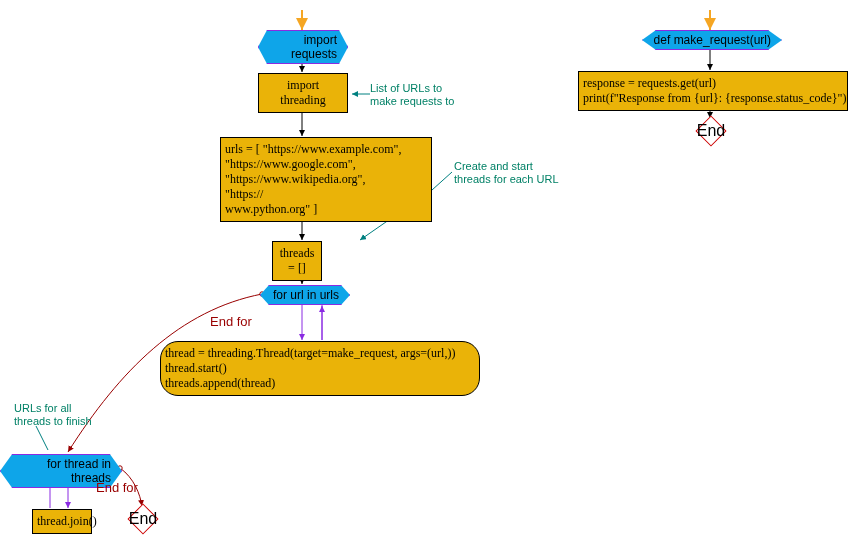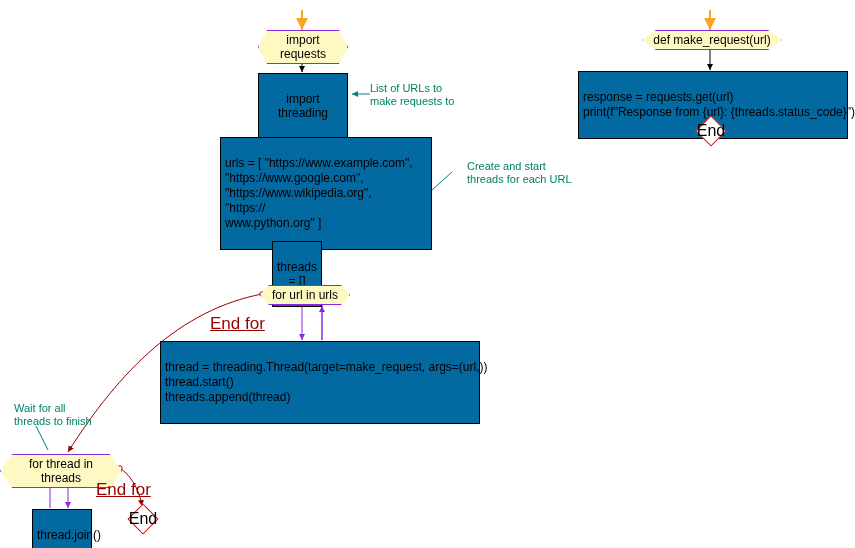--- a/index.html
+++ b/index.html
@@ -12,30 +12,31 @@
     font-size: 12px;
     position: relative;
     overflow: hidden;
   }
   .node {
     position: absolute;
     box-sizing: border-box;
   }
   .rect {
     border: 1px solid #000;
-    background: #0369a1;
-    padding: 18px 4px;
+    background: #eab308;
+    padding: 4px 4px;
     text-align: left;
+    font-family: Liberation Serif, serif;
   }
   .rect.center { text-align: center; }
   .hex {
-    background: #fef9c3;
+    background: #0ea5e9;
     border: 1px solid #8A2BE2;
     padding: 2px 10px;
-    text-align: center;
+    text-align: right;
     clip-path: polygon(10% 0, 90% 0, 100% 50%, 90% 100%, 10% 100%, 0 50%);
   }
   .diamond-wrap {
     position: absolute;
   }
   .diamond {
     width: 20px;
     height: 20px;
     border: 1px solid #c00;
     transform: rotate(45deg);
@@ -50,22 +51,21 @@
   }
   .anno {
     position: absolute;
     color: #008066;
     font-size: 11px;
     line-height: 1.2;
   }
   .anno-red {
     position: absolute;
     color: #990000;
-    font-size: 17px;
-    text-decoration: underline;
+    font-size: 13px;
   }
   svg.overlay {
     position: absolute;
     top: 0; left: 0;
     width: 855px;
     height: 548px;
     pointer-events: none;
   }
 </style>
 </head>
@@ -128,48 +128,48 @@
 
 <div class="anno" style="left:370px; top:82px; white-space:pre;">List of URLs to
 make requests to</div>
 
 <div class="node rect" style="left:220px; top:137px; width:212px; white-space:pre; line-height:1.25;">urls = [ "https://www.example.com",
 "https://www.google.com",
 "https://www.wikipedia.org",
 "https://
 www.python.org" ]</div>
 
-<div class="anno" style="left:467px; top:160px; white-space:pre;">Create and start
+<div class="anno" style="left:454px; top:160px; white-space:pre;">Create and start
 threads for each URL</div>
 
 <div class="node rect center" style="left:272px; top:241px; width:50px;">threads = []</div>
 
 <div class="node hex" style="left:260px; top:285px; width:90px;">for url in urls</div>
 
 <div class="anno-red" style="left:210px; top:314px;">End for</div>
 
-<div class="node rect" style="left:160px; top:341px; width:320px; white-space:pre; line-height:1.25;">thread = threading.Thread(target=make_request, args=(url,))
+<div class="node rect" style="left:160px; top:341px; width:320px; white-space:pre; line-height:1.25;border-radius:18px;">thread = threading.Thread(target=make_request, args=(url,))
 thread.start()
 threads.append(thread)</div>
 
-<div class="anno" style="left:14px; top:402px; white-space:pre;">Wait for all
+<div class="anno" style="left:14px; top:402px; white-space:pre;">URLs for all
 threads to finish</div>
 
 <div class="node hex" style="left:0; top:454px; width:122px;">for thread in threads</div>
 
 <div class="anno-red" style="left:96px; top:480px;">End for</div>
 
 <div class="node rect center" style="left:32px; top:509px; width:60px;">thread.join()</div>
 
 <div class="diamond-wrap" style="left:132px; top:508px;">
   <div class="diamond"></div>
   <div class="diamond-label">End</div>
 </div>
 
 <div class="node hex" style="left:642px; top:30px; width:140px;">def make_request(url)</div>
 
 <div class="node rect" style="left:578px; top:71px; width:270px; white-space:pre; line-height:1.25;">response = requests.get(url)
-print(f"Response from {url}: {threads.status_code}")</div>
+print(f"Response from {url}: {response.status_code}")</div>
 
 <div class="diamond-wrap" style="left:700px; top:120px;">
   <div class="diamond"></div>
   <div class="diamond-label">End</div>
 </div>
 
 </body></html>

